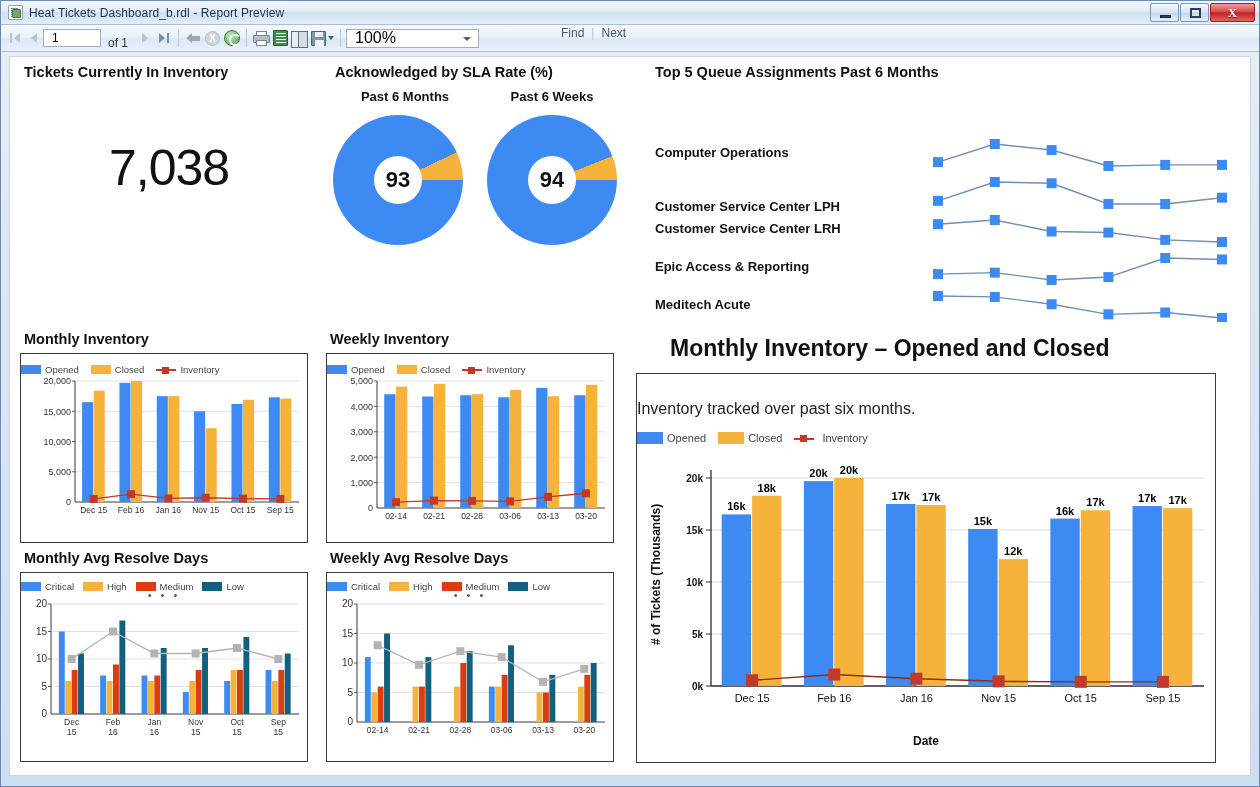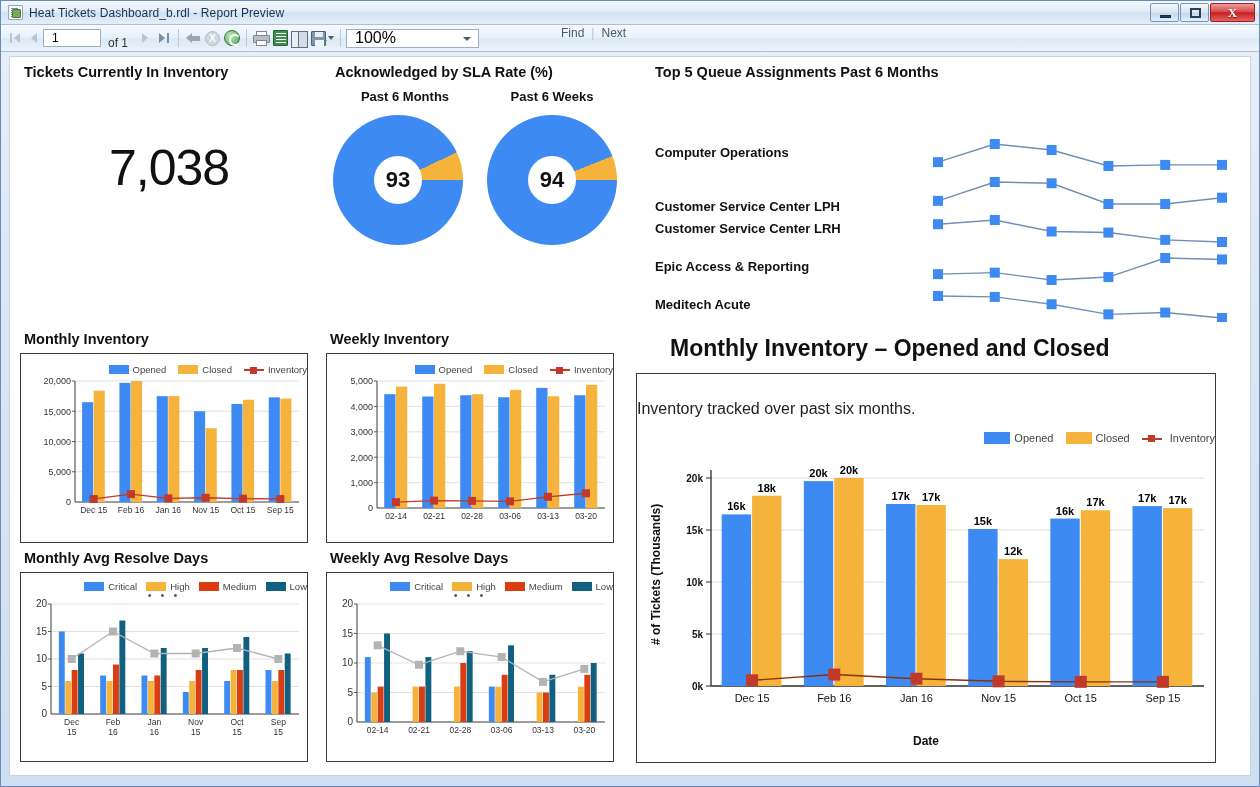--- a/index.html
+++ b/index.html
@@ -136,21 +136,21 @@
 
   
   #top5-title{position:absolute;left:645px;top:7px;}
   .q-label{position:absolute;font-size:13px;font-weight:bold;color:#111;white-space:nowrap;}
   #top5-spark{position:absolute;left:920px;top:75px;width:300px;height:190px;}
 
   
   .panel{position:absolute;border:1px solid #3c3c3c;background:#fff;}
   .panel-title{position:absolute;font-weight:bold;font-size:14.5px;color:#111;}
 
-  .legend-row{display:flex;align-items:center;justify-content:flex-end;gap:12px;}
+  .legend-row{display:flex;align-items:center;justify-content:flex-start;gap:12px;}
   .lg{display:flex;align-items:center;gap:4px;font-size:9.5px;color:#444;}
   .lg .sw{width:20px;height:9px;display:inline-block;}
   .lg .ln{width:20px;height:9px;position:relative;display:inline-block;}
   .lg .ln:before{content:"";position:absolute;left:0;top:4px;width:20px;height:2px;background:#c0392b;}
   .lg .ln:after{content:"";position:absolute;left:6px;top:1.5px;width:7px;height:7px;background:#c0392b;}
   .dots{text-align:center;font-size:11px;letter-spacing:3px;color:#555;line-height:6px;}
 
   
   #big-title{position:absolute;left:660px;top:278px;font-size:23px;font-weight:bold;color:#111;white-space:nowrap;}
   #big-panel{left:626px;top:316px;width:580px;height:390px;}

